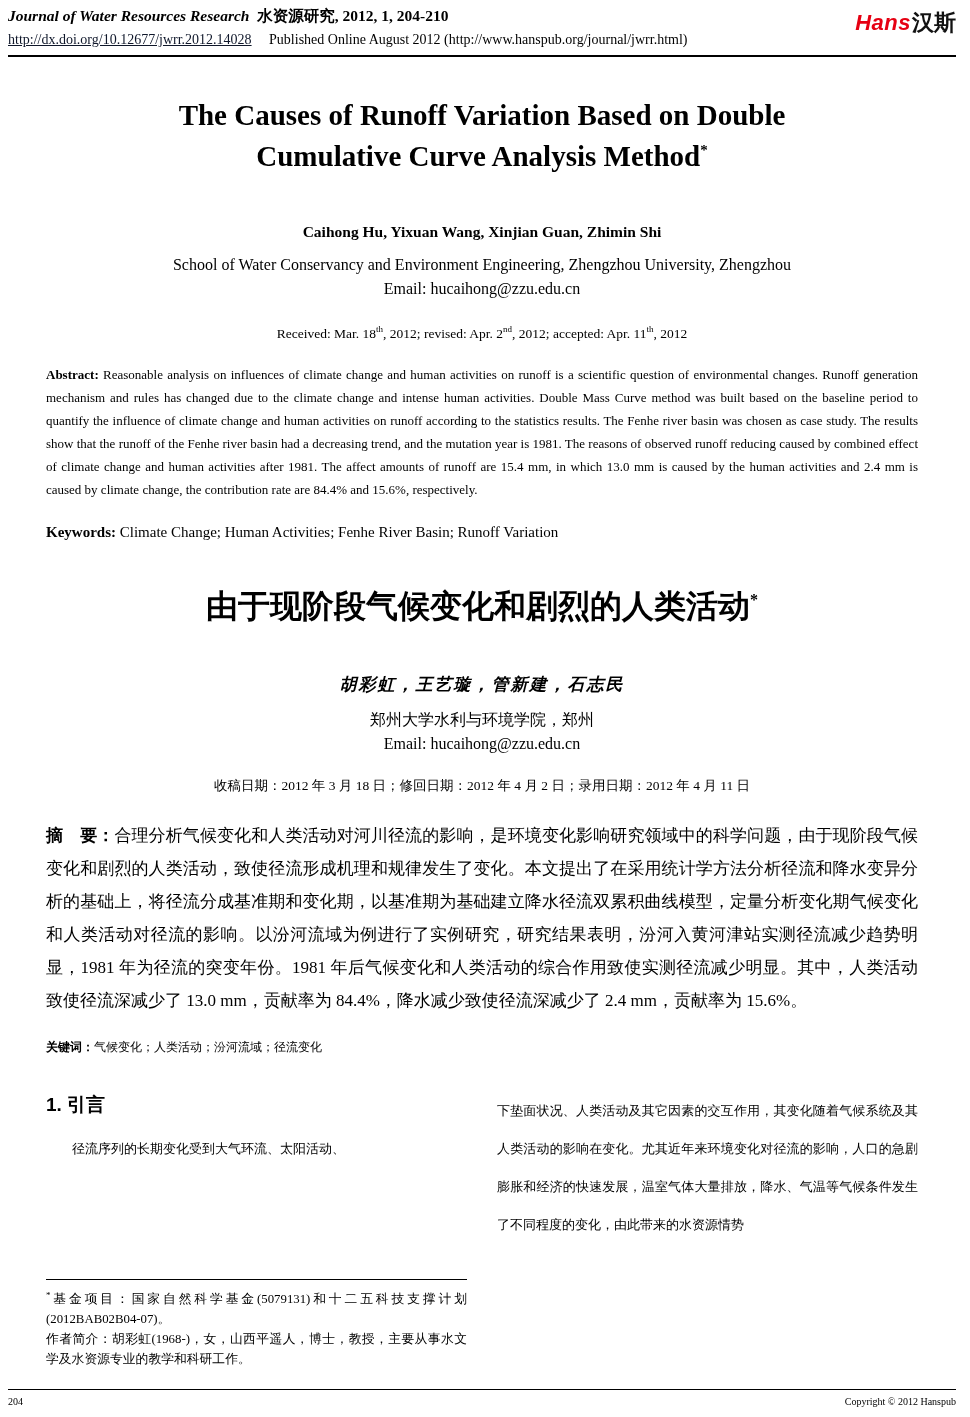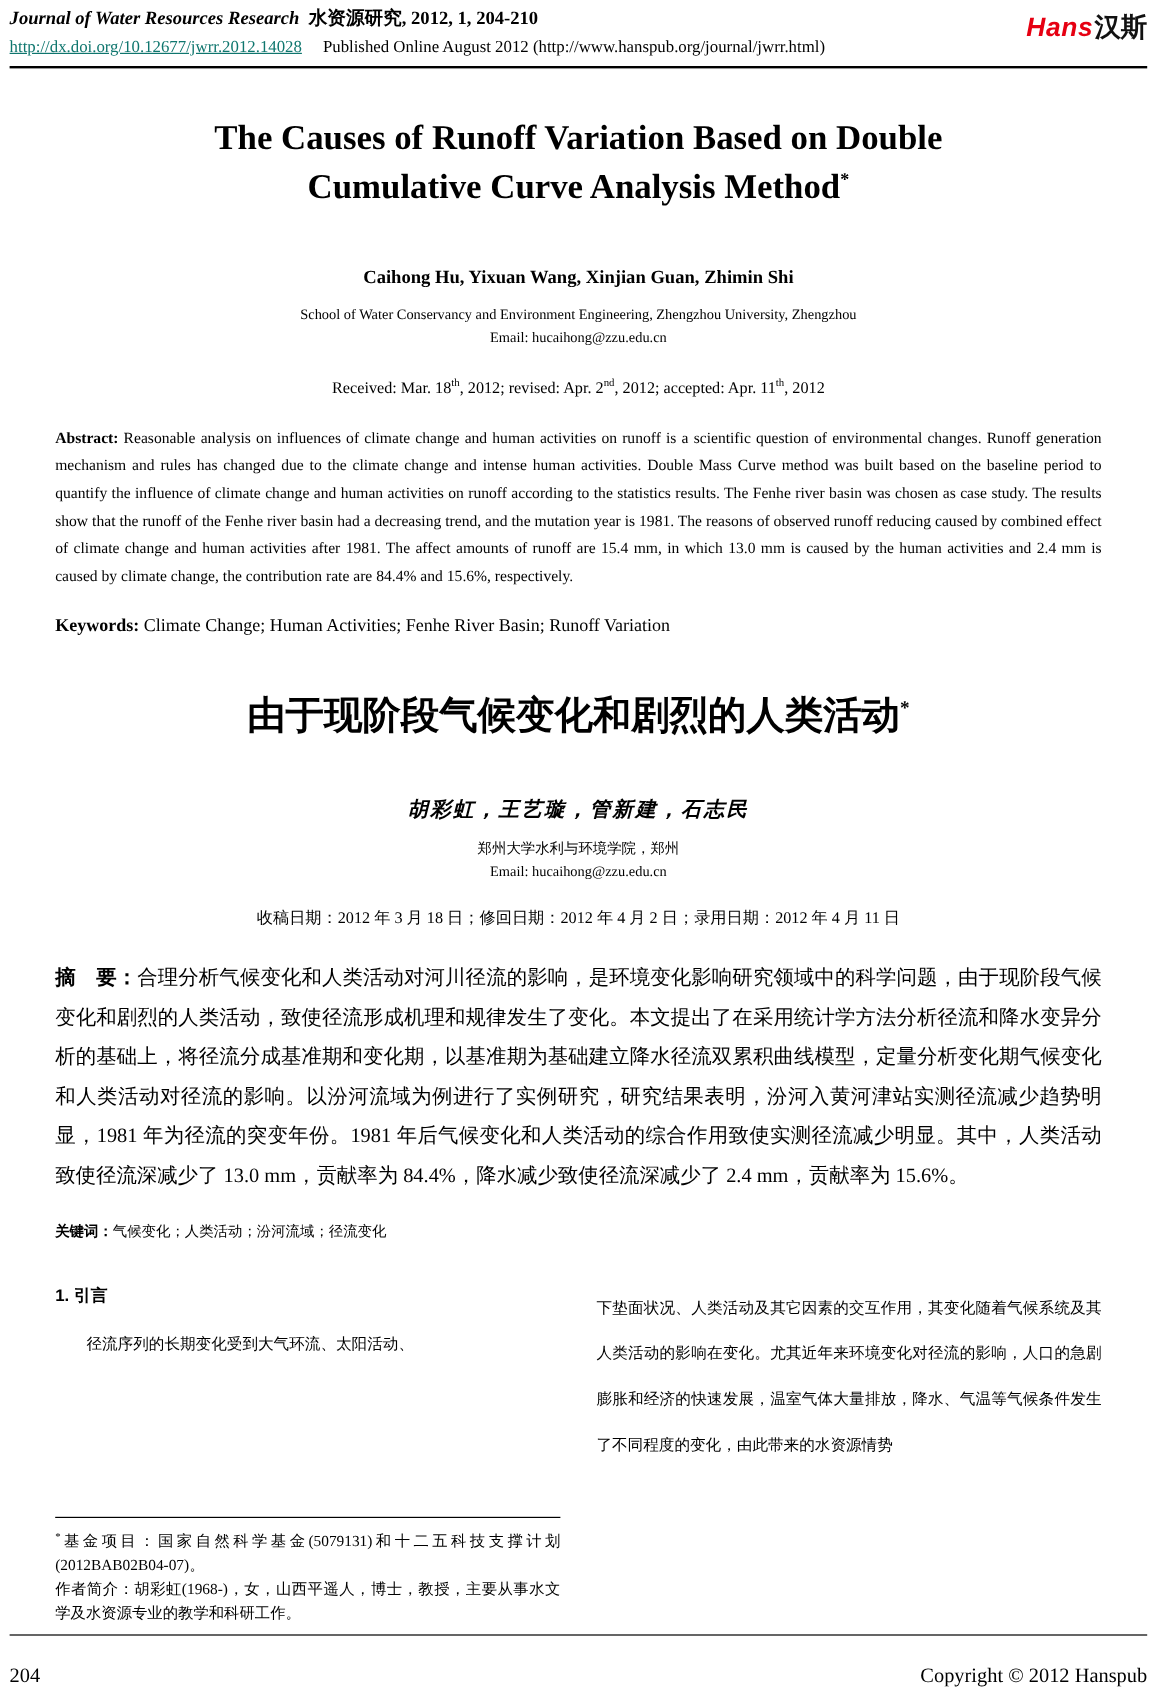--- a/index.html
+++ b/index.html
@@ -14,59 +14,59 @@
     padding: 6px 8px 10px 8px;
     display: flex; flex-direction: column;
     overflow: hidden;
   }
   
   .header { display: flex; justify-content: space-between; align-items: flex-start; }
   .journal-line { font-size: 15.5px; font-weight: bold; line-height: 20px; }
   .jname { font-style: italic; }
   .jcn { font-style: normal; margin-left: 4px; }
   .doi-line { font-size: 14px; margin-top: 4px; line-height: 20px; }
-  .doi { color: #0f766e; text-decoration: underline; cursor: pointer; }
+  .doi { color: #0f172a; text-decoration: underline; cursor: pointer; }
   .pub { margin-left: 14px; }
   .logo { font-family: "Liberation Sans", "DejaVu Sans", sans-serif; font-size: 22px; font-weight: bold; white-space: nowrap; margin-top: 2px; }
   .logo-en { color: #e60012; font-style: italic; letter-spacing: .5px; }
   .logo-zh { color: #111111; margin-left: 1px; }
   .rule { height: 2px; background: #000; margin-top: 5px; }
   
   .content { padding: 0 38px; display: flex; flex-direction: column; flex: 1 1 auto; }
   .title { font-size: 29px; font-weight: bold; text-align: center; line-height: 1.42; margin: 38px 0 0 0; }
   .title sup { font-size: 15px; }
   .authors { font-size: 15.5px; font-weight: bold; text-align: center; margin-top: 46px; }
-  .affil { font-size: 12px; text-align: center; margin-top: 3px; line-height: 1.3; }
+  .affil { font-size: 16px; text-align: center; margin-top: 3px; line-height: 1.3; }
   .affil.first { margin-top: 14px; }
   .received { font-size: 13.5px; text-align: center; margin-top: 24px; }
   .received sup { font-size: 9px; }
   .abstract { font-size: 13px; line-height: 23px; text-align: justify; margin: 22px 0 0 0; }
   .abstract b { font-weight: bold; }
   .keywords { font-size: 15px; margin: 23px 0 0 0; }
   
   .cn-title { font-size: 32px; font-weight: bold; text-align: center; margin: 44px 0 0 0; }
   .cn-title sup { font-size: 16px; }
   .cn-authors { font-size: 17px; font-weight: bold; font-style: italic; text-align: center; margin-top: 44px; letter-spacing: 2px; }
   .cn-dates { font-size: 13.5px; text-align: center; margin-top: 22px; }
   .cn-abstract { font-size: 17px; line-height: 33px; text-align: justify; margin: 24px 0 0 0; }
   .cn-abstract b, .cn-keywords b, .sec {
     font-family: "Liberation Sans", "DejaVu Sans", sans-serif;
   }
   .cn-keywords { font-size: 12px; margin: 22px 0 0 0; }
   
   .columns { display: flex; gap: 30px; margin-top: 36px; flex: 1 1 auto; }
   .col { flex: 1 1 0; display: flex; flex-direction: column; min-width: 0; }
-  .sec { font-size: 14px; font-weight: bold; margin: 0 0 12px 0; }
+  .sec { font-size: 19px; font-weight: bold; margin: 0 0 12px 0; }
   .bodyp { font-size: 13px; line-height: 38px; text-align: justify; margin: 0; }
   .indent { text-indent: 2em; }
   .footnote { margin-top: auto; border-top: 1.5px solid #000; padding-top: 5px; font-size: 12.8px; line-height: 20px; }
   .footnote p { margin: 0; text-align: justify; }
   .footnote sup { font-size: 9px; }
   
-  .footer { border-top: 1.5px solid #000; margin-top: 8px; padding-top: 24px; display: flex; justify-content: space-between; font-size: 17px; }
+  .footer { border-top: 1.5px solid #000; margin-top: 20px; padding-top: 6px; display: flex; justify-content: space-between; font-size: 10px; }
 </style>
 </head>
 <body>
 
 <div class="page">
 
   <div class="header">
     <div>
       <div class="journal-line">
         <span class="jname">Journal of Water Resources Research</span>

